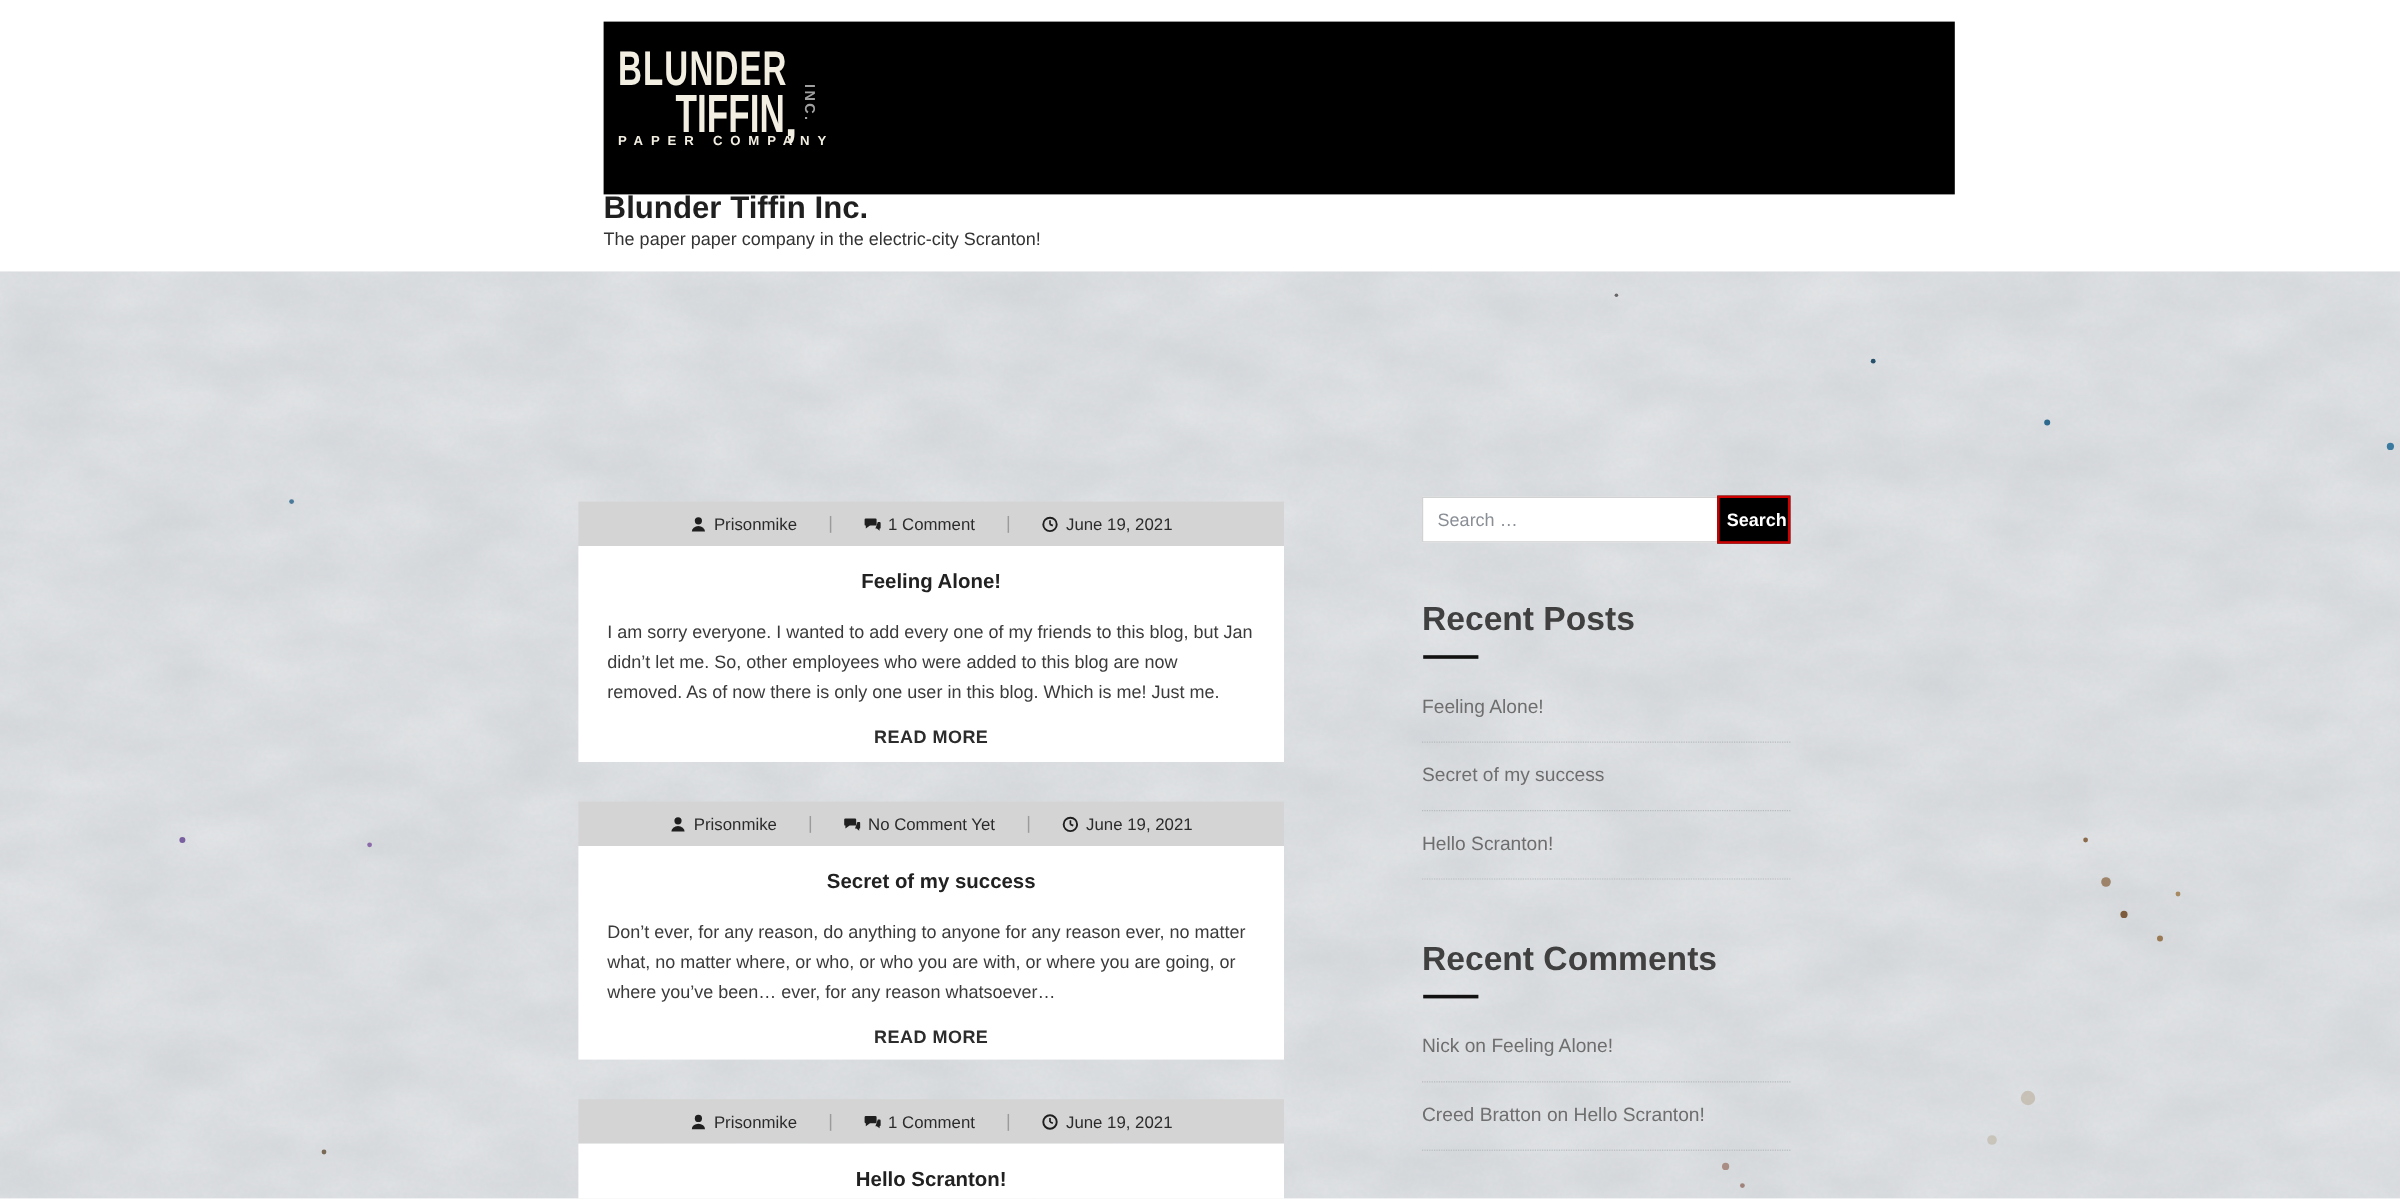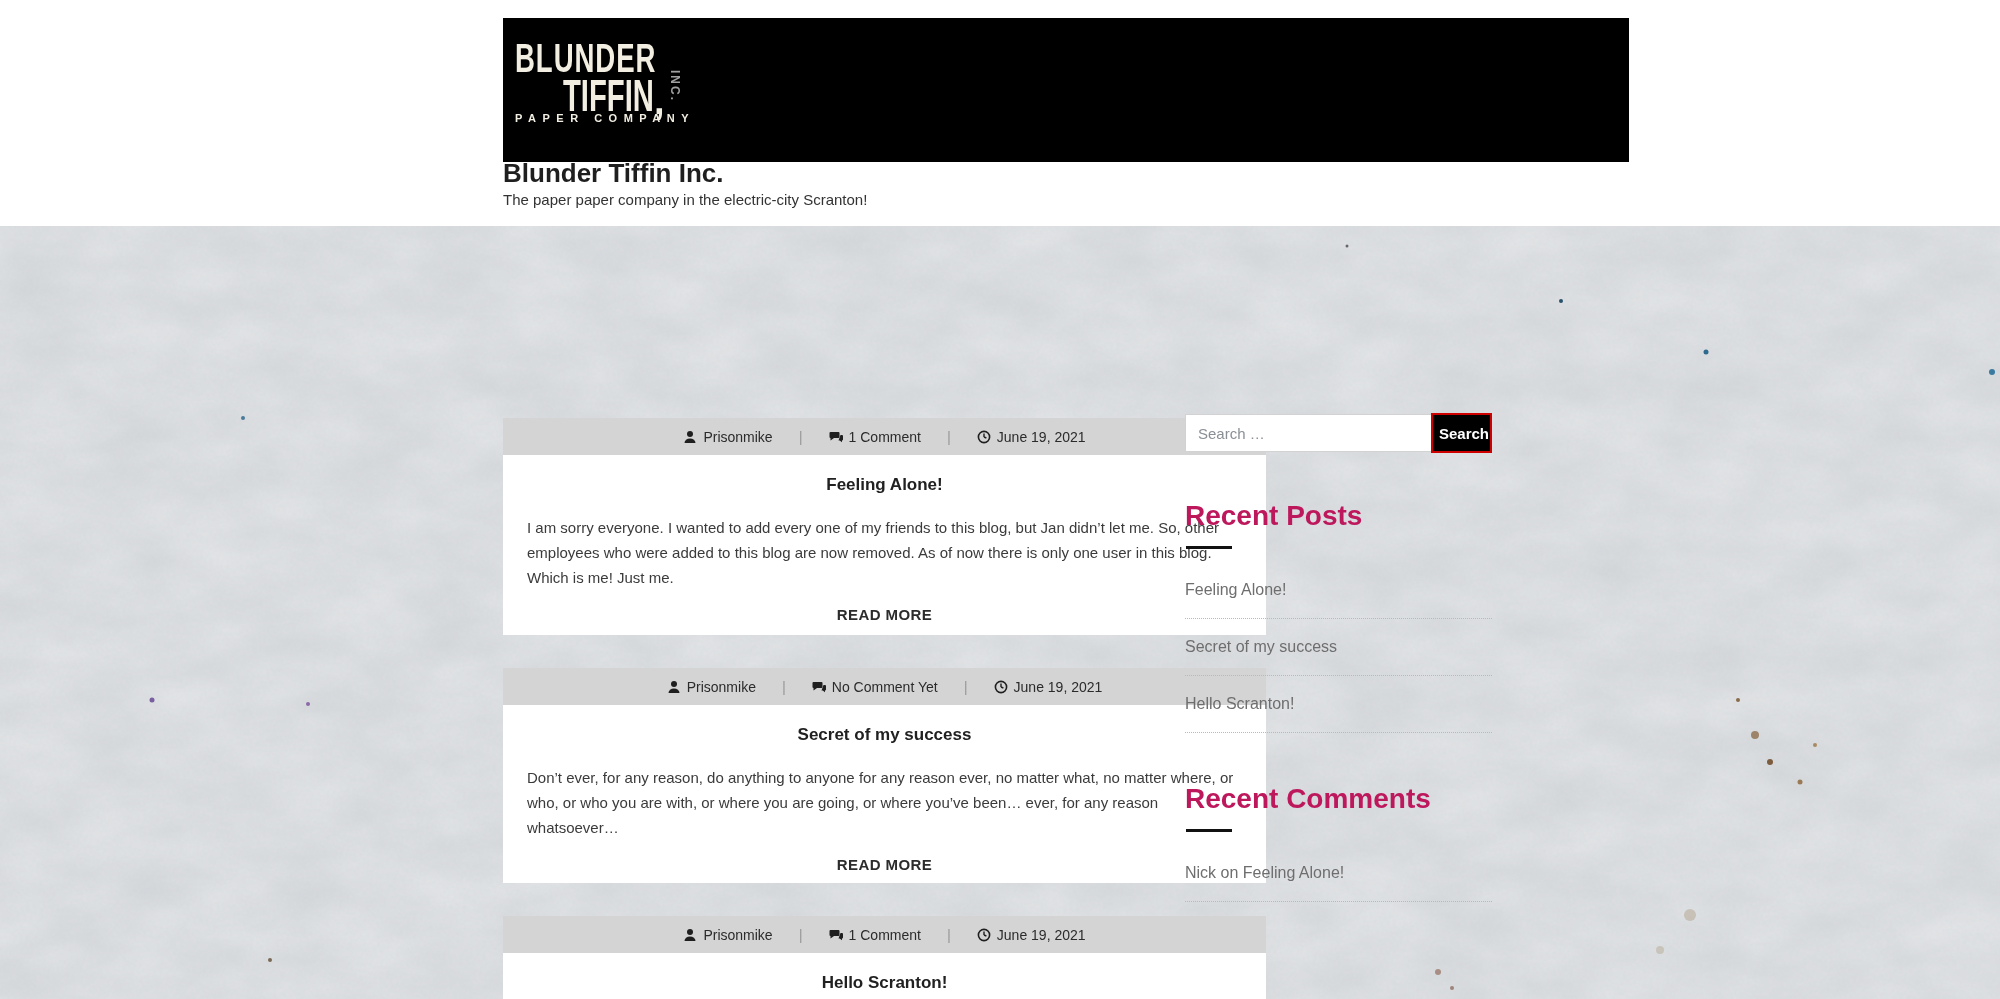--- a/index.html
+++ b/index.html
@@ -19,21 +19,21 @@
             color:#a0a0a0;letter-spacing:2px;height:48px;}
   .logo-comma{position:absolute;left:141px;top:58px;font-size:38px;font-weight:bold;color:#f2eee2;line-height:1;}
   .logo-l3{position:absolute;left:2px;top:88px;font-size:11px;font-weight:bold;letter-spacing:6.5px;white-space:nowrap;}
   .site-title{position:absolute;left:503px;top:158px;margin:0;font-size:26px;font-weight:bold;color:#1f1f1f;cursor:pointer;}
   .site-tagline{position:absolute;left:503px;top:191px;margin:0;font-size:15px;color:#333333;}
 
   
   .bg-texture{position:absolute;left:0;top:226px;z-index:1;}
 
   
-  .post-card{position:absolute;left:503px;width:763px;z-index:4;}
+  .post-card{position:absolute;left:482px;width:588px;z-index:4;}
   .card-1{top:418px;} .card-2{top:668px;} .card-3{top:916px;}
   .post-meta{height:37px;background:#d4d4d4;display:flex;align-items:center;justify-content:center;
              font-size:14px;color:#2b2b2b;}
   .meta-item{display:flex;align-items:center;gap:6px;}
   .meta-sep{color:#9b9b9b;margin:0 26px;font-size:15px;font-weight:200;}
   .meta-icon{display:inline-block;width:14px;height:14px;}
   .post-body{background:#ffffff;padding:20px 24px 0 24px;}
   .body-1{height:180px;} .body-2{height:178px;} .body-3{height:150px;}
   .post-title{margin:0 0 20px 0;font-size:17px;font-weight:bold;color:#212121;text-align:center;}
   .post-excerpt{margin:0 0 16px 0;font-size:15px;line-height:25px;color:#3b3b3b;text-align:left;}
@@ -42,21 +42,21 @@
 
   
   .sidebar{position:absolute;left:1185px;top:0;width:307px;height:999px;z-index:4;}
   .search-input{position:absolute;left:0;top:414px;width:248px;height:38px;border:1px solid #d2d2d2;
                 background:#ffffff;padding:0 12px;font-size:15px;color:#701a75;
                 font-family:"Liberation Sans","DejaVu Sans",sans-serif;outline:none;}
   .search-input::placeholder{color:#8a8f96;}
   .search-button{position:absolute;left:246px;top:413px;width:61px;height:40px;background:#000000;
                  border:2px solid #cf0000;color:#ffffff;font-size:15px;font-weight:bold;cursor:pointer;
                  font-family:"Liberation Sans","DejaVu Sans",sans-serif;text-align:right;}
-  .widget-heading{position:absolute;left:0;margin:0;font-size:28px;font-weight:bold;color:#be185d;}
+  .widget-heading{position:absolute;left:0;margin:0;font-size:28px;font-weight:bold;color:#404040;}
   .rp-heading{top:500px;} .rc-heading{top:783px;}
   .heading-underline{position:absolute;left:1px;width:46px;height:3px;background:#111111;}
   .rp-underline{top:546px;} .rc-underline{top:829px;}
   .widget-list{position:absolute;left:0;width:307px;margin:0;padding:0;list-style:none;}
   .rp-list{top:562px;} .rc-list{top:845px;}
   .widget-list li{padding:19px 0;border-bottom:1px dotted #b6babd;font-size:16px;color:#6e6e6e;cursor:pointer;}
   .rc-connector{color:#6e6e6e;}
 </style>
 </head>
 <body>
@@ -226,16 +226,21 @@
     </ul>
 
     <h2 class="widget-heading rc-heading">Recent Comments</h2>
     <div class="heading-underline rc-underline"></div>
     <ul class="widget-list rc-list">
       <li>
         <span>Nick</span>
         <span class="rc-connector">on</span>
         <span>Feeling Alone!</span>
       </li>
+      <li>
+        <span>Creed Bratton</span>
+        <span class="rc-connector">on</span>
+        <span>Hello Scranton!</span>
+      </li>
     </ul>
   </aside>
 
 </div>
 
 </body></html>

